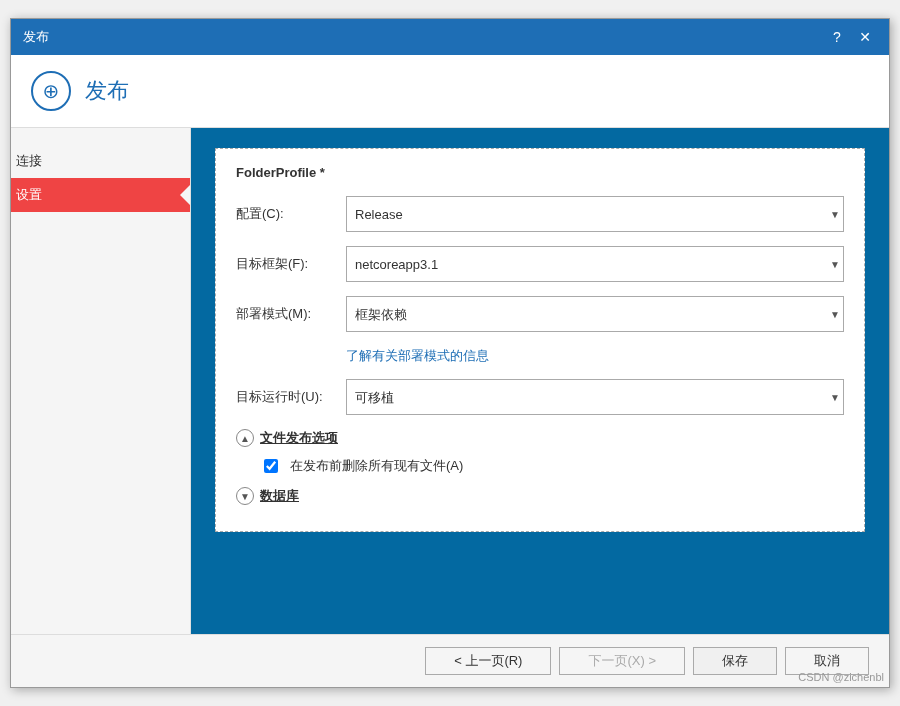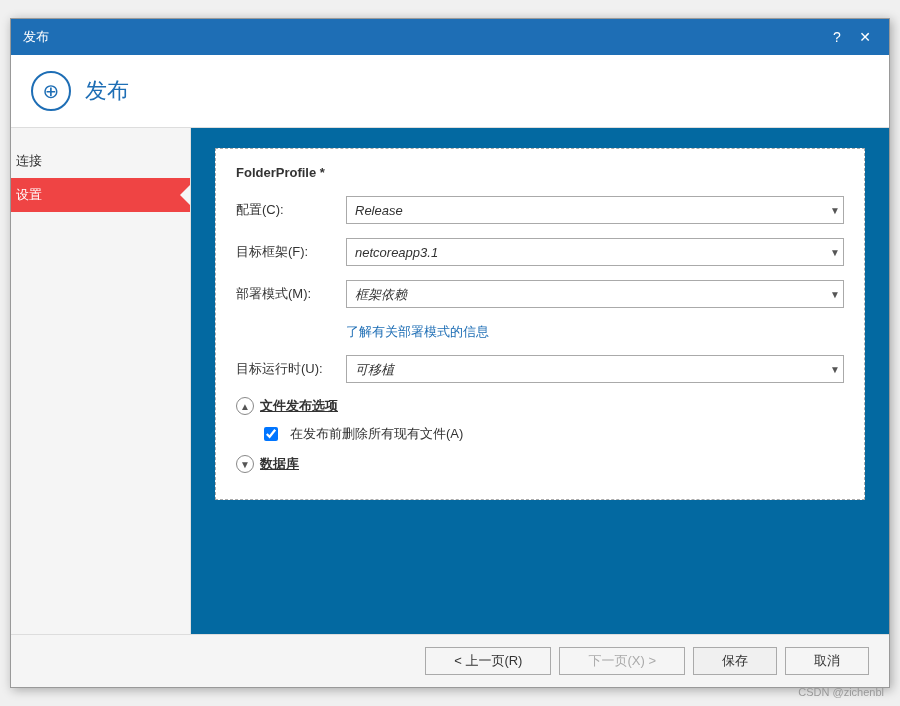--- a/index.html
+++ b/index.html
@@ -168,30 +168,29 @@
     }
 
     .select-wrapper {
       position: relative;
       display: flex;
       align-items: center;
     }
 
     .select-box {
       width: 100%;
-      height: 28px;
+      height: 36px;
       border: 1px solid #aaa;
       background: white;
       padding: 0 28px 0 8px;
       font-size: 13px;
       color: #333;
       appearance: none;
       cursor: pointer;
       font-family: inherit;
-      font-style: italic;
     }
 
     .select-arrow {
       position: absolute;
       right: 4px;
       top: 50%;
       transform: translateY(-50%);
       pointer-events: none;
       font-size: 10px;
       color: #555;
@@ -278,21 +277,21 @@
       color: #aaa;
       cursor: default;
     }
 
     .footer-btn.primary {
       background: #f0f0f0;
     }
 
     .watermark {
       position: absolute;
-      bottom: 8px;
+      bottom: 23px;
       right: 16px;
       font-size: 11px;
       color: #999;
     }
   </style>
 </head>
 <body>
 
 <div class="dialog-window">
 

